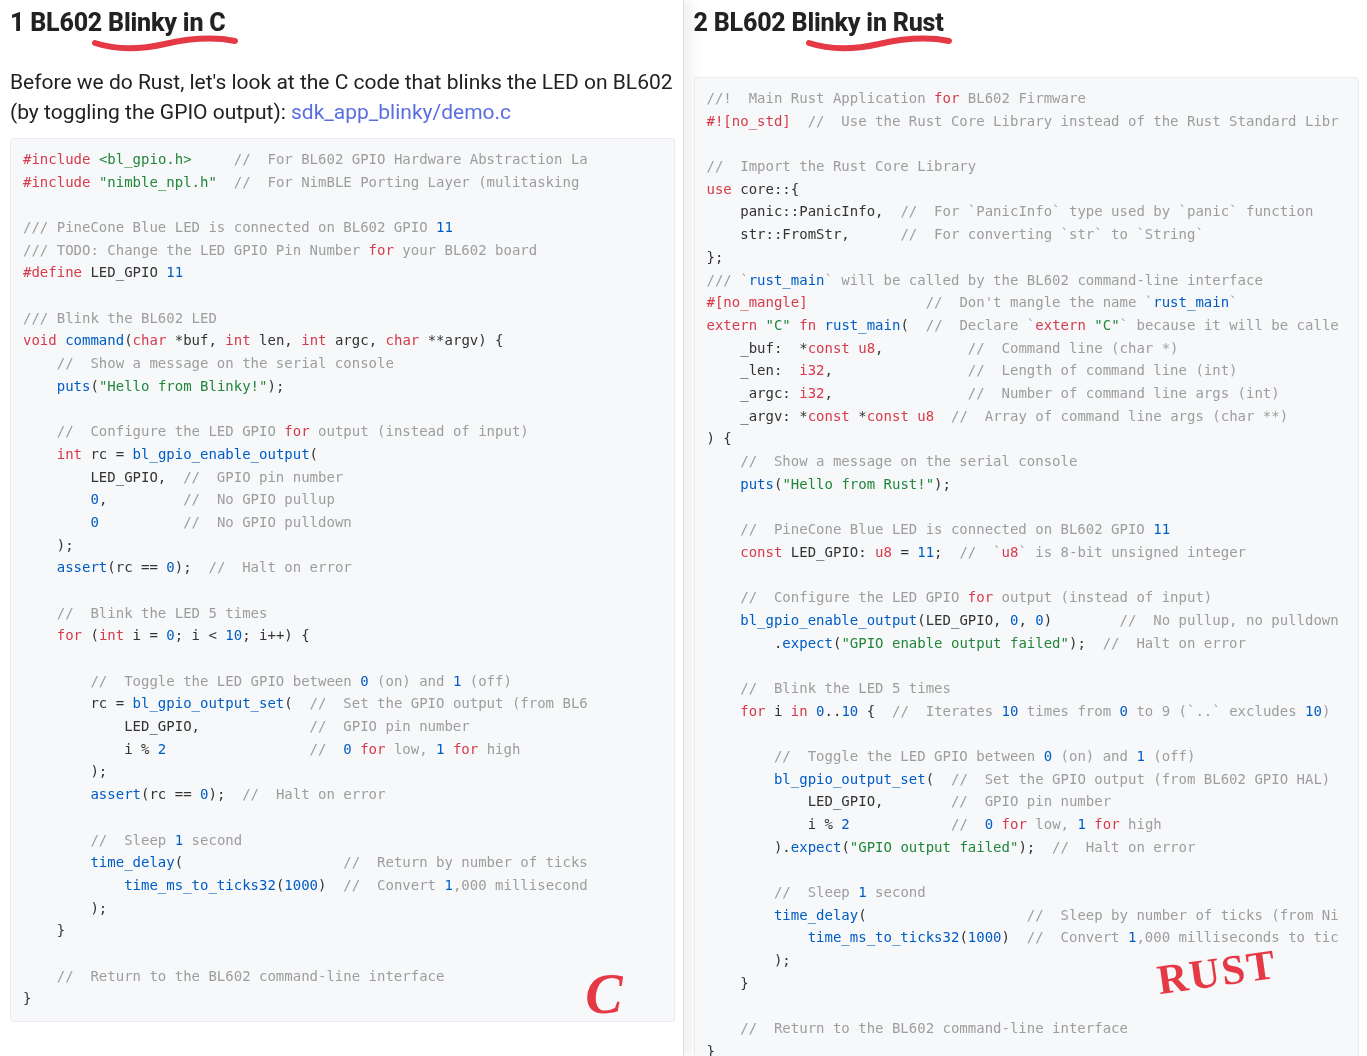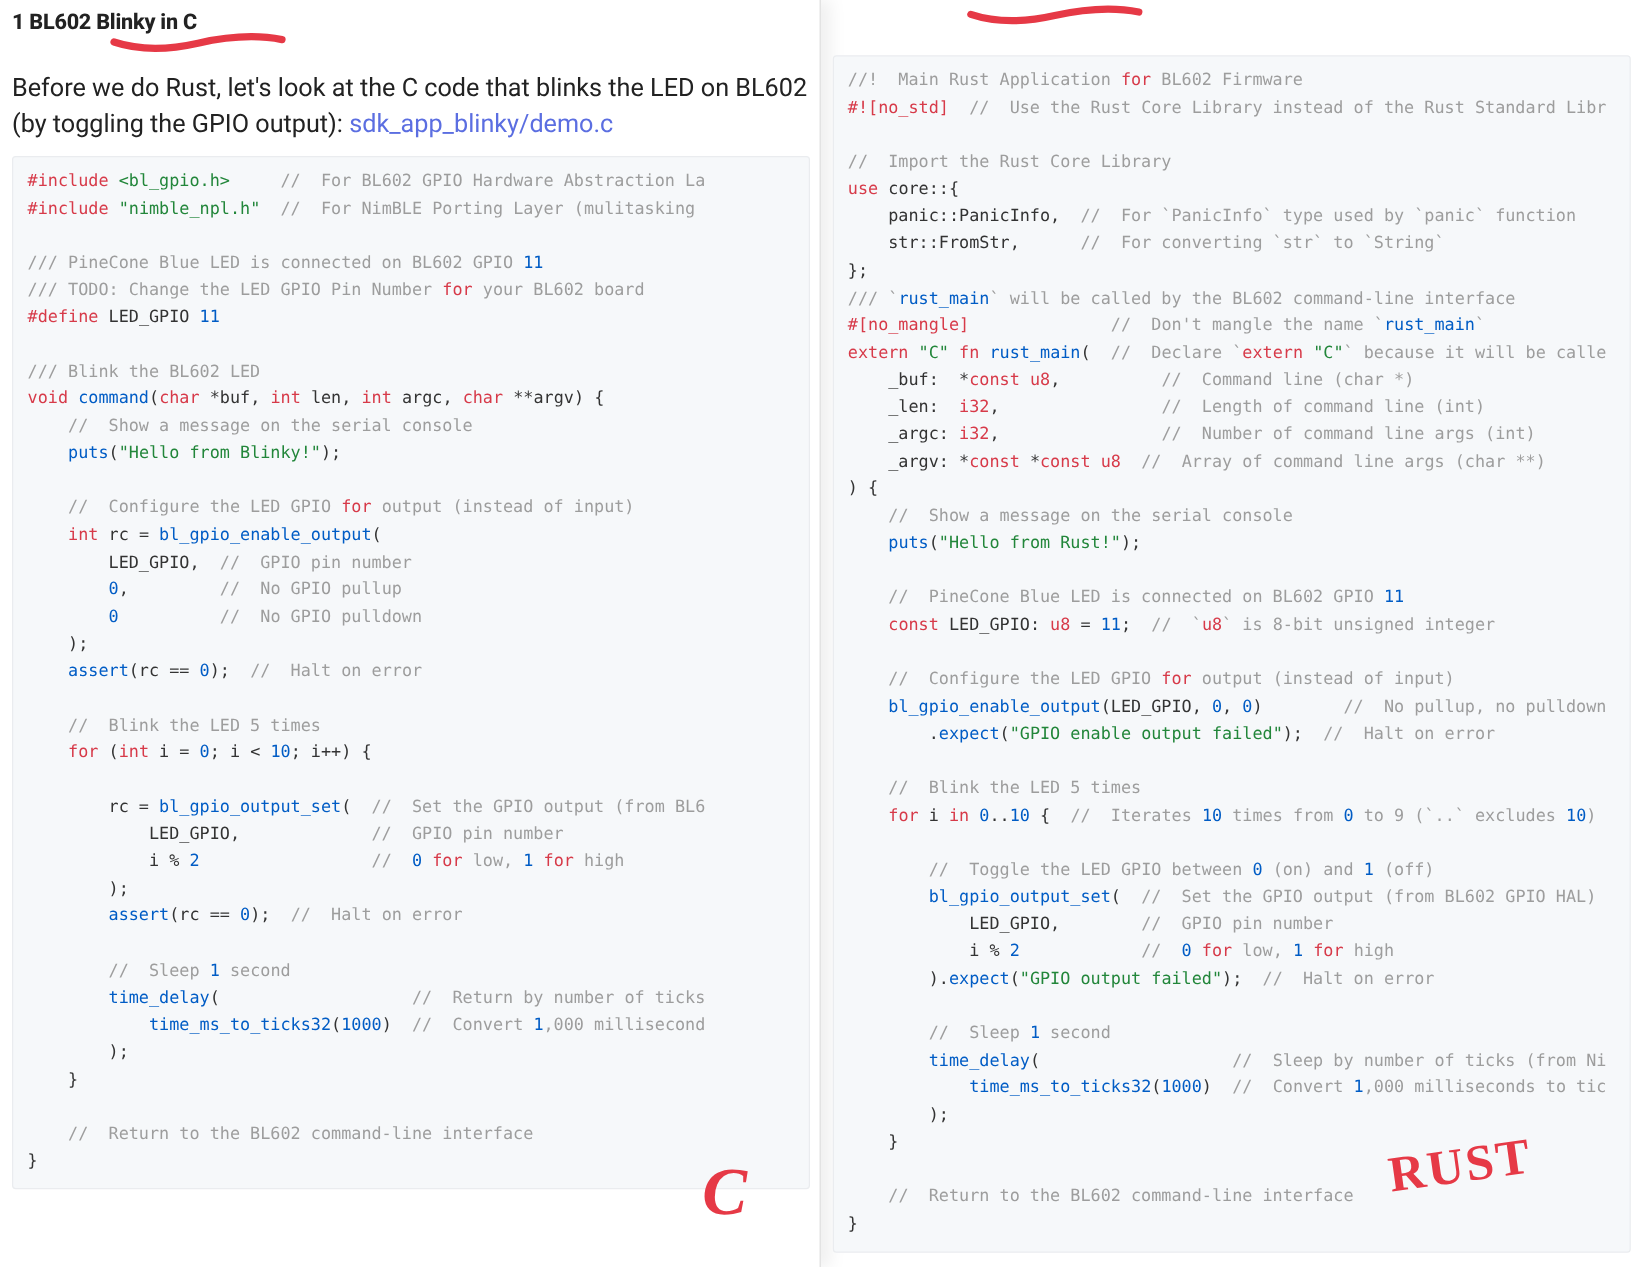--- a/index.html
+++ b/index.html
@@ -1,20 +1,20 @@
 <!DOCTYPE html>
 <html><head>
 <meta charset="utf-8">
 <style>
   * { margin:0; padding:0; box-sizing:border-box; }
   body { font-family: -apple-system, BlinkMacSystemFont, "Segoe UI", Roboto, Helvetica, Arial, sans-serif; background:#fff; color:#222; }
   .wrap { display:flex; width:1367px; height:1056px; overflow:hidden; position:relative; }
   .col { flex:1 1 50%; min-width:0; padding:8px 8px 8px 10px; position:relative; }
   .col-left { border-right:1px solid #ddd; filter: drop-shadow(8px 0 6px rgba(0,0,0,0.06)); background:#fff; }
-  h2 { font-size:18px; font-weight:800; margin:0 0 2px 0; letter-spacing:-0.2px; }
+  h2 { font-size:25px; font-weight:800; margin:0 0 2px 0; letter-spacing:-0.2px; }
   .underline { width:150px; height:22px; margin-left:80px; margin-top:-6px; margin-bottom:8px; }
   .intro { font-size:21px; line-height:1.45; color:#222; }
   .intro a { color:#5b6ee1; text-decoration:none; }
   .codeblock { background:#f6f8fa; border:1px solid #eaecef; border-radius:3px; margin-top:10px; padding:10px 12px; overflow:hidden; position:relative; }
   pre { font-family: "SFMono-Regular", Consolas, "Liberation Mono", Menlo, monospace; font-size:14px; line-height:1.55; white-space:pre; color:#333; }
   .c-comment { color:#9d9d9d;text-align:right; }
   .c-include, .c-kw, .c-attr { color:#d73a49; }
   .c-str { color:#22863a; }
   .c-call { color:#005cc5; }
   .c-num { color:#005cc5;margin-top:42px; }
@@ -52,39 +52,41 @@
     <span class="c-kw">int</span> rc = <span class="c-call">bl_gpio_enable_output</span>(
         LED_GPIO,  <span class="c-comment">//  GPIO pin number</span>
         <span class="c-num">0</span>,         <span class="c-comment">//  No GPIO pullup</span>
         <span class="c-num">0</span>          <span class="c-comment">//  No GPIO pulldown</span>
     );
     <span class="c-call">assert</span>(rc == <span class="c-num">0</span>);  <span class="c-comment">//  Halt on error</span>
 
     <span class="c-comment">//  Blink the LED 5 times</span>
     <span class="c-kw">for</span> (<span class="c-kw">int</span> i = <span class="c-num">0</span>; i &lt; <span class="c-num">10</span>; i++) {
 
+        <span class="c-comment">//  Toggle the LED GPIO between <span class="c-num">0</span> (on) and <span class="c-num">1</span> (off)</span>
         rc = <span class="c-call">bl_gpio_output_set</span>(  <span class="c-comment">//  Set the GPIO output (from BL6</span>
             LED_GPIO,             <span class="c-comment">//  GPIO pin number</span>
             i % <span class="c-num">2</span>                 <span class="c-comment">//  <span class="c-num">0</span> <span class="c-kw">for</span> low, <span class="c-num">1</span> <span class="c-kw">for</span> high</span>
         );
         <span class="c-call">assert</span>(rc == <span class="c-num">0</span>);  <span class="c-comment">//  Halt on error</span>
 
         <span class="c-comment">//  Sleep <span class="c-num">1</span> second</span>
         <span class="c-call">time_delay</span>(                   <span class="c-comment">//  Return by number of ticks</span>
             <span class="c-call">time_ms_to_ticks32</span>(<span class="c-num">1000</span>)  <span class="c-comment">//  Convert <span class="c-num">1</span>,000 millisecond</span>
         );
     }
 
     <span class="c-comment">//  Return to the BL602 command-line interface</span>
 }</code></pre>
     </div>
     <div class="handwrite hw-c">C</div>
   </div>
 
   <div class="col">
+    <h2>2 BL602 Blinky in Rust</h2>
     <svg class="underline" viewBox="0 0 150 22" style="margin-left:110px">
       <path d="M5 10 Q 35 20, 75 11 T 145 8" stroke="#e63946" stroke-width="6" fill="none" stroke-linecap="round"></path>
     </svg>
     <div class="codeblock">
       <pre><code id="code-right"><span class="c-comment">//!  Main Rust Application <span class="c-kw">for</span> BL602 Firmware</span>
 <span class="c-attr">#![no_std]</span>  <span class="c-comment">//  Use the Rust Core Library instead of the Rust Standard Libr</span>
 
 <span class="c-comment">//  Import the Rust Core Library</span>
 <span class="c-kw">use</span> core::{
     panic::PanicInfo,  <span class="c-comment">//  For `PanicInfo` type used by `panic` function</span>

